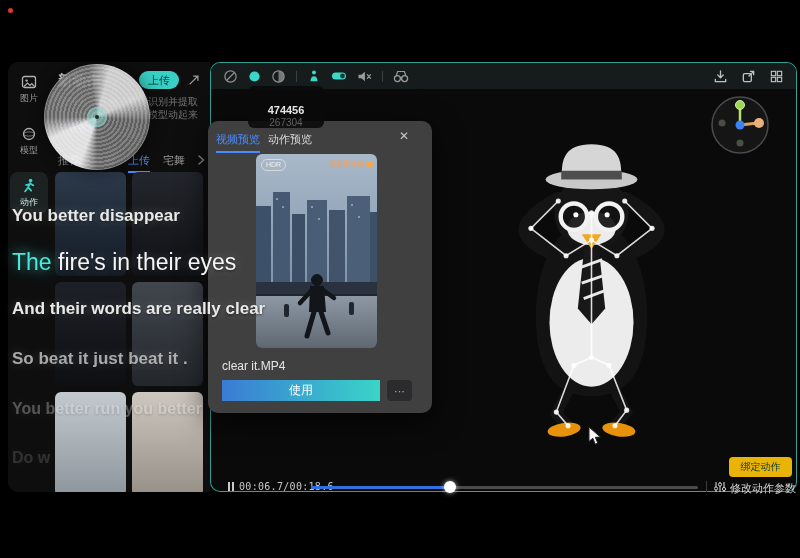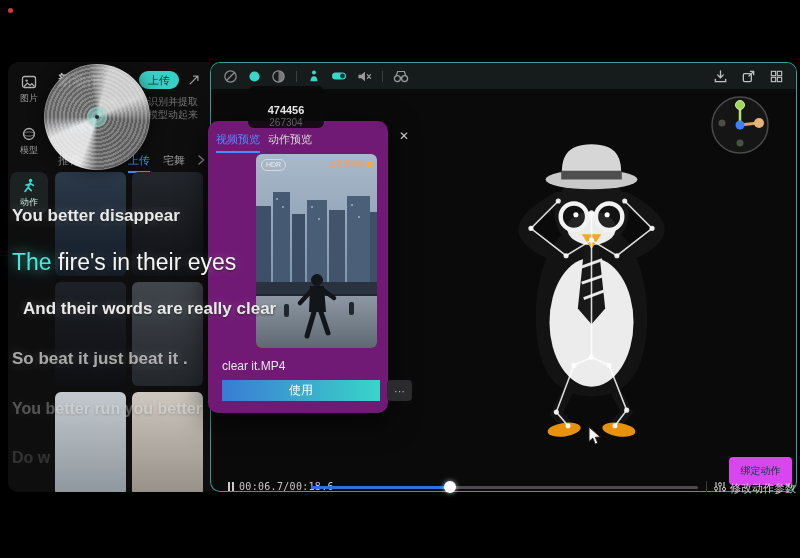--- a/index.html
+++ b/index.html
@@ -44,21 +44,21 @@
 
   
   .viewport { left:210px; top:62px; width:587px; height:430px; background:#0a0a0b;
     border:1px solid rgba(61,198,188,.8); border-radius:10px; z-index:2; }
   .vp-toolbar { position:absolute; left:0; top:0; right:0; height:26px; background:#161b1b;
     border-radius:9px 9px 0 0; display:flex; align-items:center; padding-left:12px; gap:10px; }
   .vp-divider { width:1px; height:11px; background:#3a3f3f; }
   .vp-corner { position:absolute; right:12px; top:0; height:26px; display:flex; align-items:center; gap:13px; }
   .gizmo { position:absolute; left:498px; top:31px; }
   .penguin { position:absolute; left:273px; top:64px; }
-  .bind-btn { position:absolute; left:518px; top:394px; width:63px; height:28px; background:#d946ef;
+  .bind-btn { position:absolute; left:518px; top:394px; width:63px; height:20px; background:#eab308;
     border-radius:4px; color:#073c38; font-size:10px; display:flex; align-items:center; justify-content:center; }
   .timeline { position:absolute; left:0; top:414px; right:0; height:20px; }
   .tl-pause { position:absolute; left:17px; top:5px; display:flex; gap:2px; }
   .tl-pause i { width:2px; height:9px; background:#c9c9c9; }
   .tl-time { position:absolute; left:28px; top:4px; font-family:"DejaVu Sans Mono", monospace;
     font-size:10px; color:#c8c8c8; letter-spacing:.3px; }
   .tl-track { position:absolute; left:100px; top:9px; width:387px; height:3px; background:#4b4b4d; border-radius:2px; }
   .tl-fill { position:absolute; left:0; top:0; height:3px; width:36%; background:#2f6fe0; border-radius:2px; }
   .tl-thumb { position:absolute; left:calc(36% - 6px); top:-5px; width:12px; height:12px; border-radius:50%;
     background:#fff; box-shadow:0 0 5px rgba(255,255,255,.7); }
@@ -86,27 +86,27 @@
   .tr-funnel { left:181px; top:135px; }
   .tr-pause { left:202px; top:124px; display:flex; gap:5px; }
   .tr-pause i { width:6px; height:22px; background:#f0f0f0; box-shadow:0 1px 4px rgba(0,0,0,.6); }
   .tr-forward { left:222px; top:126px; }
 
   .lyric { left:12px; z-index:7; color:#e9e9e9; font-weight:600;
     text-shadow:0 0 10px rgba(255,255,255,.25), 0 1px 3px rgba(0,0,0,.7); white-space:nowrap; }
   .ly1 { top:206px; font-size:17px; }
   .ly2 { top:249px; font-size:23px; font-weight:normal; color:#f5f5f5; }
   .ly2 .hl { color:#49e8da; text-shadow:0 0 14px rgba(73,232,218,.85); }
-  .ly3 { top:299px; font-size:17px;margin-left:11px; }
+  .ly3 { top:299px; font-size:17px; }
   .ly4 { top:349px; font-size:17px; color:#cfcfcf; opacity:.8; }
   .ly5 { top:400px; font-size:16px; opacity:.32; }
   .ly6 { top:449px; font-size:16px; opacity:.16; }
 
   
-  .modal { left:208px; top:121px; width:180px; height:292px; background:#701a75; border-radius:10px;
+  .modal { left:208px; top:121px; width:224px; height:292px; background:#404040; border-radius:10px;
     z-index:5; box-shadow:0 8px 30px rgba(0,0,0,.7); }
   .m-tab1 { position:absolute; left:8px; top:11px; font-size:11px; color:#4a8cff; padding-bottom:4px;
     border-bottom:2px solid #4a8cff; }
   .m-tab2 { position:absolute; left:60px; top:11px; font-size:11px; color:#d9d9d9; }
   .m-close { position:absolute; left:188px; top:8px; font-size:12px; color:#c9c9c9; width:16px; height:16px;
     text-align:center; }
   .m-video { position:absolute; left:48px; top:33px; width:121px; height:194px; border-radius:6px;
     overflow:hidden; background:#2a3342; }
   .m-hdr { position:absolute; left:5px; top:5px; border:1px solid #d9d9d9; border-radius:7px; padding:0 4px;
     font-size:7px; color:#eee; line-height:10px; }

